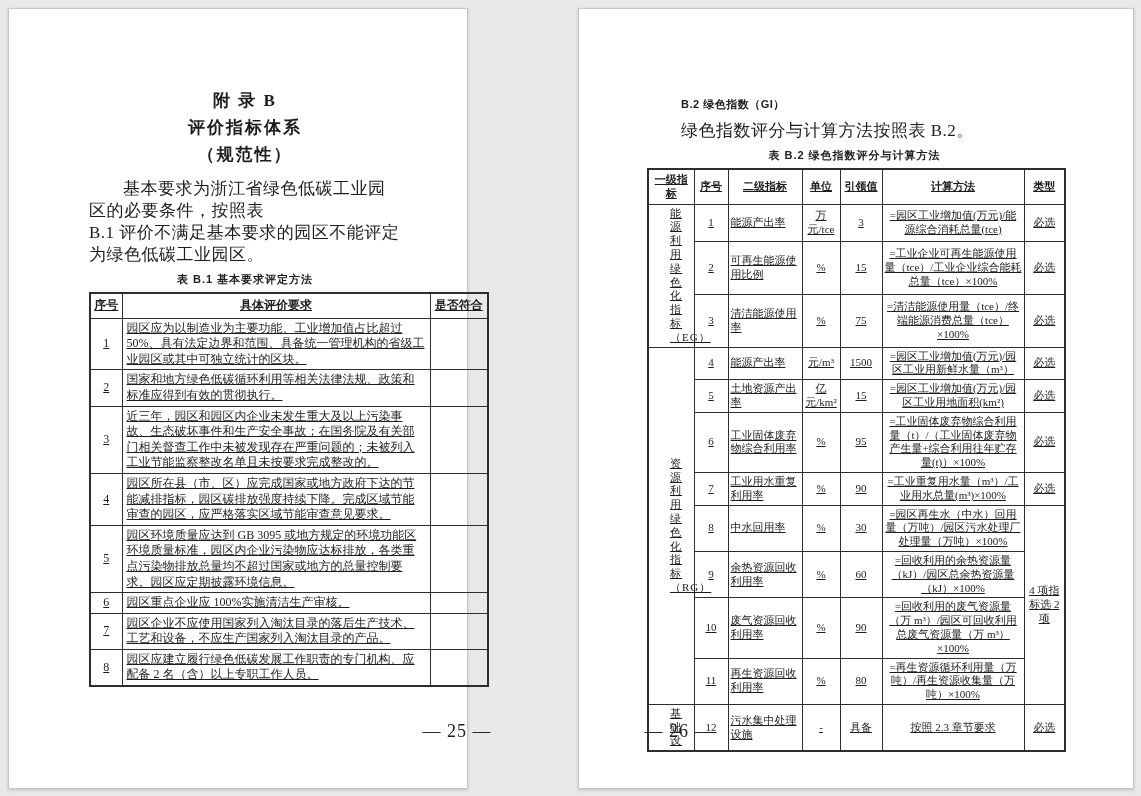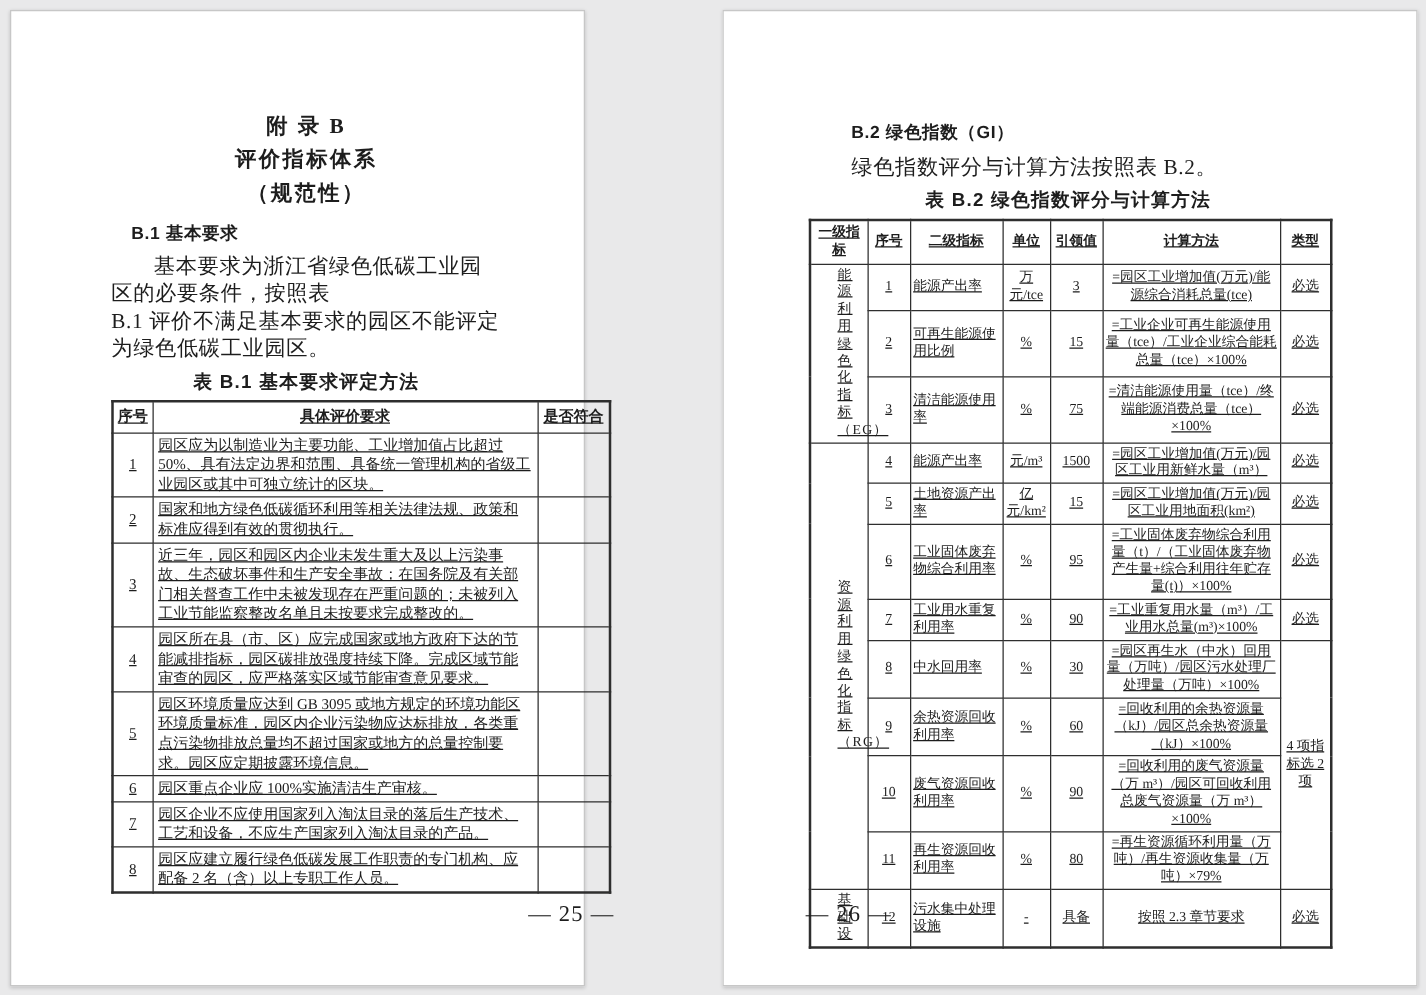--- a/index.html
+++ b/index.html
@@ -19,27 +19,27 @@
     height:781px;
   }
   .page-left  { left:8px;   width:460px; padding:78px 66px 0 80px; }
   .page-right { left:578px; width:556px; padding:84px 71px 0 68px; }
 
   .hei { font-family:"Liberation Sans","DejaVu Sans",sans-serif; font-weight:bold; }
 
   .doc-title { text-align:center; margin-bottom:10px; }
   .doc-title div { font-size:17px; line-height:27px; font-weight:bold; letter-spacing:2px; }
 
-  .sec-heading { font-size:14px; margin:4px 0 6px 16px; letter-spacing:0.5px; }
+  .sec-heading { font-size:11px; margin:4px 0 6px 16px; letter-spacing:0.5px; }
   .page-right .sec-heading { margin-left:34px; margin-bottom:8px; }
 
   .body-para { font-size:17px; line-height:22px; letter-spacing:0.5px; }
   .indent { text-indent:2em; }
 
-  .tbl-caption { text-align:center; font-size:15px; margin:6px 0 5px 0; letter-spacing:1px; }
+  .tbl-caption { text-align:center; font-size:11px; margin:6px 0 5px 0; letter-spacing:1px; }
 
   table { border-collapse:collapse; table-layout:fixed; width:100%; }
   td,th { border:1px solid #2e2e2e; vertical-align:middle; }
   table { border:2px solid #2e2e2e;text-decoration:underline; }
 
   
   .t1 { width:398px; font-size:12px; line-height:15.6px; }
   .t1 th { font-size:12px; padding:4px 2px; text-align:center; }
   .t1 td { padding:2px 4px; }
   .t1 .c-no { text-align:center; }
@@ -69,21 +69,20 @@
 </head>
 <body>
 
 <div class="page page-left">
   <div class="doc-title">
     <div>附 录 B</div>
     <div>评价指标体系</div>
     <div>（规范性）</div>
   </div>
 
-  <div class="sec-heading hei">B.1 基本要求</div>
 
   <p class="body-para indent">基本要求为浙江省绿色低碳工业园区的必要条件，按照表</p>
   <p class="body-para">B.1 评价不满足基本要求的园区不能评定为绿色低碳工业园区。</p>
 
   <div class="tbl-caption hei">表 B.1 基本要求评定方法</div>
 
   <table class="t1">
     <colgroup>
         <col class="w-no">
         <col class="w-req">
@@ -250,21 +249,21 @@
         <td>废气资源回收利用率</td>
         <td class="ctr">%</td>
         <td class="ctr">90</td>
         <td class="method">=回收利用的废气资源量（万 m³）/园区可回收利用总废气资源量（万 m³）×100%</td>
       </tr>
       <tr>
         <td class="ctr">11</td>
         <td>再生资源回收利用率</td>
         <td class="ctr">%</td>
         <td class="ctr">80</td>
-        <td class="method">=再生资源循环利用量（万吨）/再生资源收集量（万吨）×79%</td>
+        <td class="method">=再生资源循环利用量（万吨）/再生资源收集量（万吨）×100%</td>
       </tr>
       <tr>
         <td class="grp">基础设</td>
         <td class="ctr">12</td>
         <td>污水集中处理设施</td>
         <td class="ctr">-</td>
         <td class="ctr">具备</td>
         <td class="method">按照 2.3 章节要求</td>
         <td class="ctr">必选</td>
       </tr>

